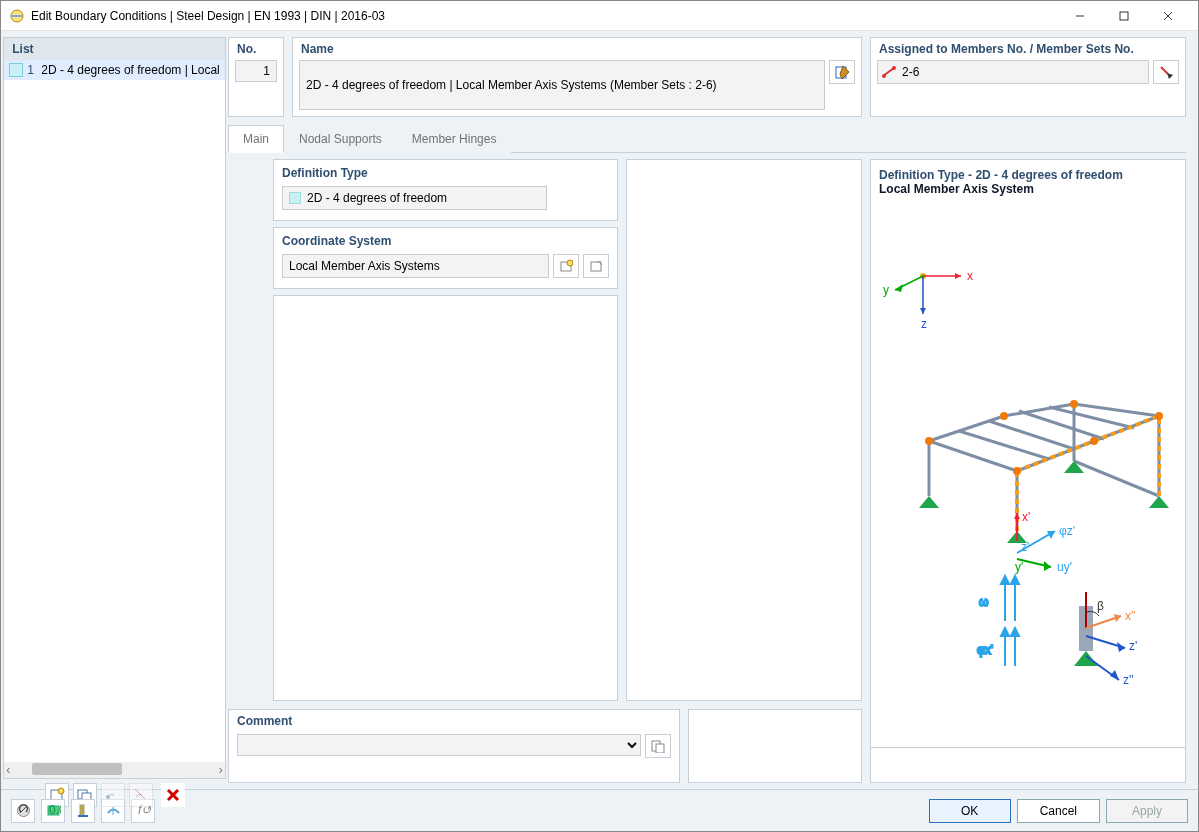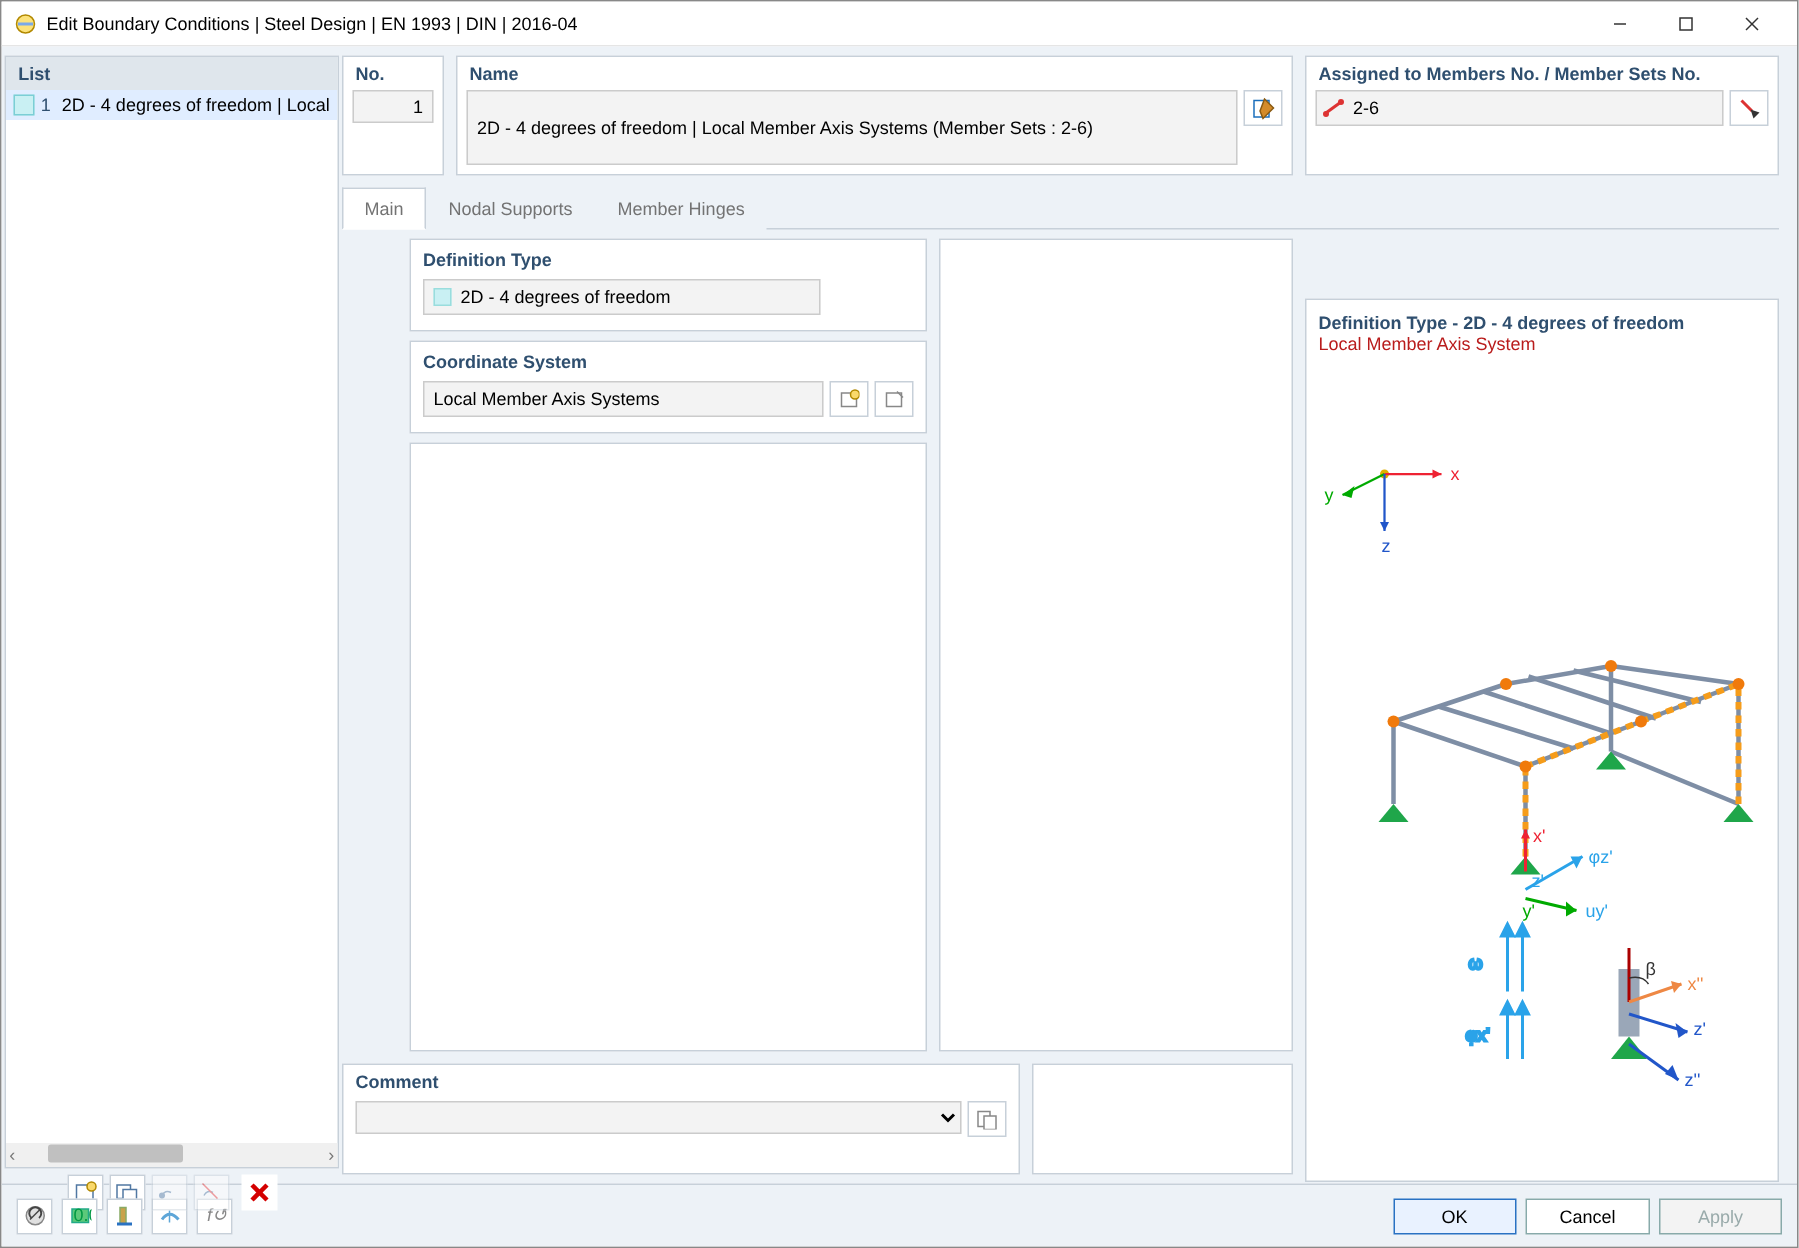--- a/index.html
+++ b/index.html
@@ -23,21 +23,21 @@
   .scroll-track { position:relative; flex:1; height:14px; margin:0 4px;}
   .left-toolbar { display:flex; gap:4px; align-items:center; padding:0 2px;}
   .tb-btn { width:24px; height:24px; display:flex; align-items:center; justify-content:center; border:1px solid transparent; background:#fff; border:1px solid #c7d0d9; cursor:pointer;}
   .tb-btn.disabled { opacity:0.45; pointer-events:none;}
   .spacer { flex:1; }
   .main-panel { flex:1; margin: 0 6px; display:flex; flex-direction:column;}
   .top-row { display:flex; gap:8px;}
   .field-box { background:#fff; border:1px solid #c7d0d9; padding:2px 6px 6px 6px; }
   .field-label { color:#2f4f6f; font-weight:600; padding:2px 0 4px 2px;}
   .field-input { background:#f3f3f3; border:1px solid #cbcbcb; padding:3px 6px;}
-  .no-box { width:68px;}
+  .no-box { width:56px;}
   .no-box .field-input{ text-align:right;}
   .name-box { flex:1; display:flex; flex-direction:column;}
   .name-box .input-row{ display:flex; gap:4px;}
   .name-box input { flex:1; background:#f3f3f3; border:1px solid #cbcbcb; padding:17px 6px;}
   .icon-btn { width:26px; height:24px; border:1px solid #c7d0d9; background:#fff; display:flex; align-items:center; justify-content:center; cursor:pointer;}
   .icon-btn svg {color:#1b6fbc;}
   .right-head-box { width: 316px; display:flex; flex-direction:column;}
   .tabs { display:flex; margin-top:8px;}
   .tab { padding:6px 14px; background:#edf2f7; color:#737373; cursor:pointer; border:1px solid transparent; border-bottom:none;}
   .tab.active{ background:#fff; border:1px solid #c7d0d9; border-bottom:1px solid #fff; font-weight:500;}
@@ -49,41 +49,41 @@
   .input-like { background:#f3f3f3; border:1px solid #cbcbcb; padding:4px 6px; display:flex; align-items:center; gap:6px;}
   .swatch-sm { width:12px; height:12px; background:#c9f0f3; border:1px solid #9dd; }
   .double-icon-row{ display:flex; gap:4px;}
   .flex1{flex:1;}
   .col-mid { flex:1; background:#fff; border:1px solid #c7d0d9;}
   .comment-row { display:flex; gap:8px; margin-top:8px; height:74px;}
   .comment-box { background:#fff; border:1px solid #c7d0d9; flex:1; padding:4px 8px 6px 8px;}
   .comment-box .row{ display:flex; gap:4px; margin-top:2px;}
   .comment-box select{ flex:1; background:#f3f3f3; border:1px solid #cbcbcb; height:22px;}
   .right-col { width:316px; display:flex; flex-direction:column;}
-  .preview { background:#fff; border:1px solid #c7d0d9; flex:1; padding:8px; position:relative; display:flex; flex-direction:column;margin-top:40px;}
+  .preview { background:#fff; border:1px solid #c7d0d9; flex:1; padding:8px; position:relative; display:flex; flex-direction:column;}
   .preview-title { color:#2f4f6f; font-weight:600;}
-  .preview-sub { color:#b91c1c; font-weight:400;}
+  .preview-sub { color:#0f172a; font-weight:700;}
   .sketch { flex:1; position:relative;}
   .bottom-bar { height:42px; display:flex; align-items:center; padding:0 10px; gap:6px; border-top:1px solid #c7d0d9; background:#edf2f7;}
   .btn { padding:4px 22px; border:1px solid #8aa; background:#fff; cursor:pointer;}
   .btn.primary { background:#e9f2ff; border-color:#2a72c2; color:#000;}
   .btn.disabled { color:#9aa; background:#f3f3f3; pointer-events:none;}
   .assigned-row{ display:flex; gap:4px;}
 </style>
 </head>
 <body>
 
 <div class="titlebar">
   <span class="icon-app">
     <svg viewBox="0 0 16 16">
         <circle cx="8" cy="8" r="6" fill="#fce27a" stroke="#b28900"></circle>
         <rect x="3" y="7" width="10" height="2" fill="#7aa9e9"></rect>
       </svg>
   </span>
-  <span class="title">Edit Boundary Conditions | Steel Design | EN 1993 | DIN | 2016-04</span>
+  <span class="title">Edit Boundary Conditions | Steel Design | EN 1993 | DIN | 2016-03</span>
   <span class="win-btn">
       <svg width="10" height="10">
         <line x1="1" y1="5" x2="9" y2="5" stroke="#333" stroke-width="1"></line>
       </svg>
     </span>
   <span class="win-btn">
       <svg width="10" height="10">
         <rect x="1" y="1" width="8" height="8" fill="none" stroke="#333" stroke-width="1"></rect>
       </svg>
     </span>

